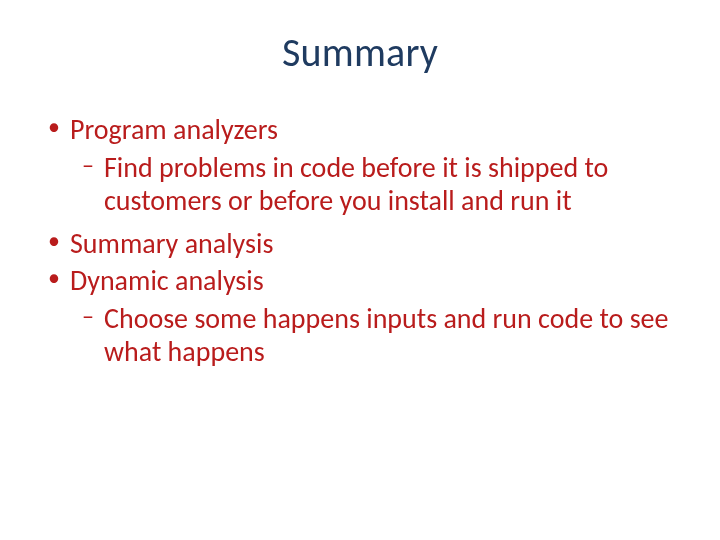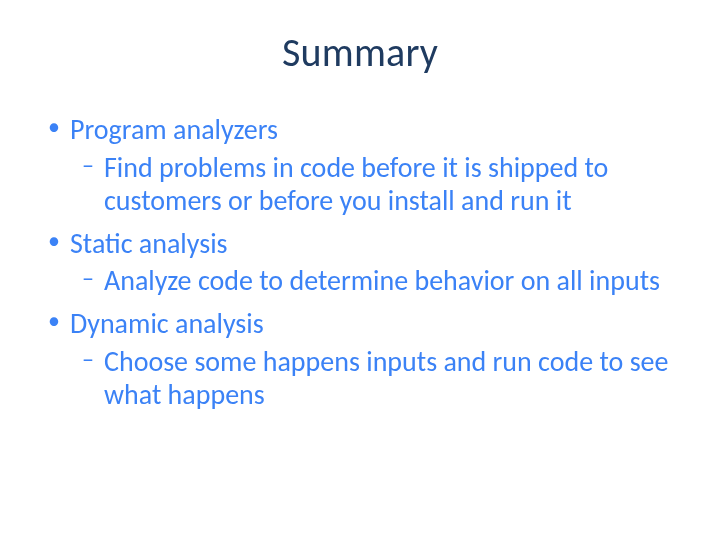--- a/index.html
+++ b/index.html
@@ -12,21 +12,21 @@
     position: relative;
   }
   .title {
     text-align: center;
     font-size: 40px;
     color: #1f3b60;
     font-weight: 400;
     margin-bottom: 36px;
     letter-spacing: 0.2px;
   }
-  .content { color: #3b82f6; }
+  .content { color: #b91c1c; }
   .l1 {
     font-size: 28px;
     margin-left: 0;
     padding-left: 24px;
     position: relative;
     line-height: 1.2;
     margin-bottom: 4px;
   }
   .l1::before {
     content: "•";
@@ -53,18 +53,17 @@
   }
 </style>
 </head>
 <body>
 
 <div class="slide">
   <h1 class="title">Summary</h1>
   <div class="content">
     <div class="l1">Program analyzers</div>
     <div class="l2">Find problems in code before it is shipped to customers or before you install and run it</div>
-    <div class="l1">Static analysis</div>
-    <div class="l2">Analyze code to determine behavior on all inputs</div>
+    <div class="l1">Summary analysis</div>
     <div class="l1">Dynamic analysis</div>
     <div class="l2">Choose some happens inputs and run code to see what happens</div>
   </div>
 </div>
 
 </body></html>

